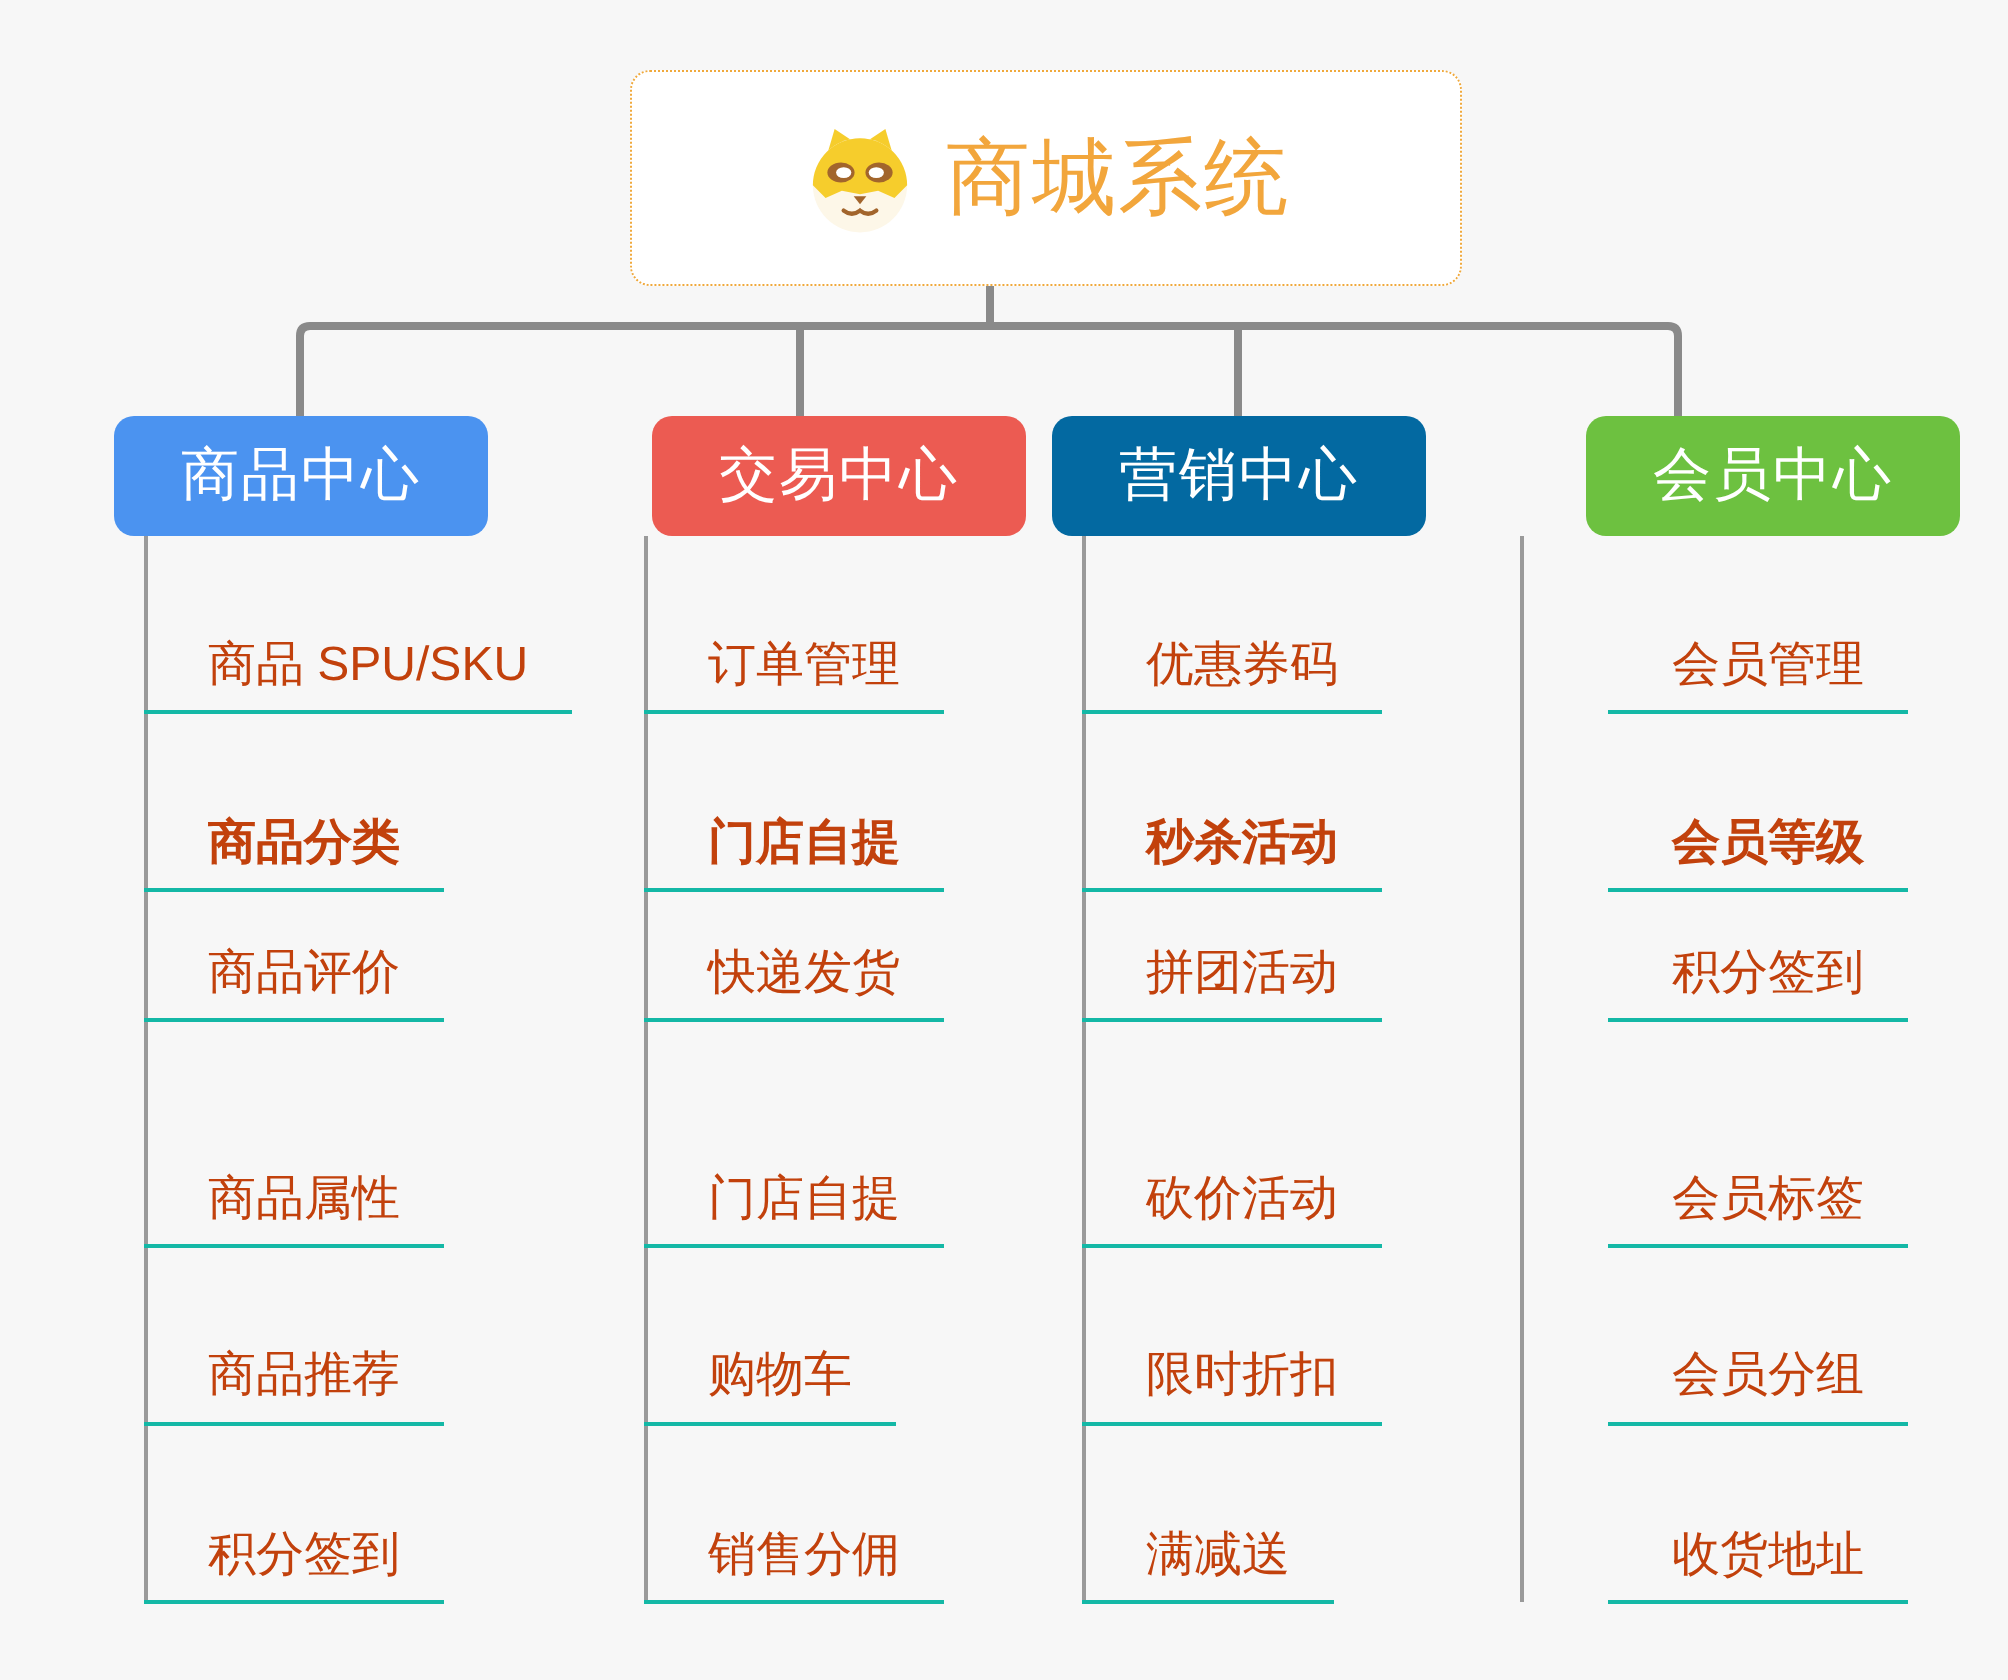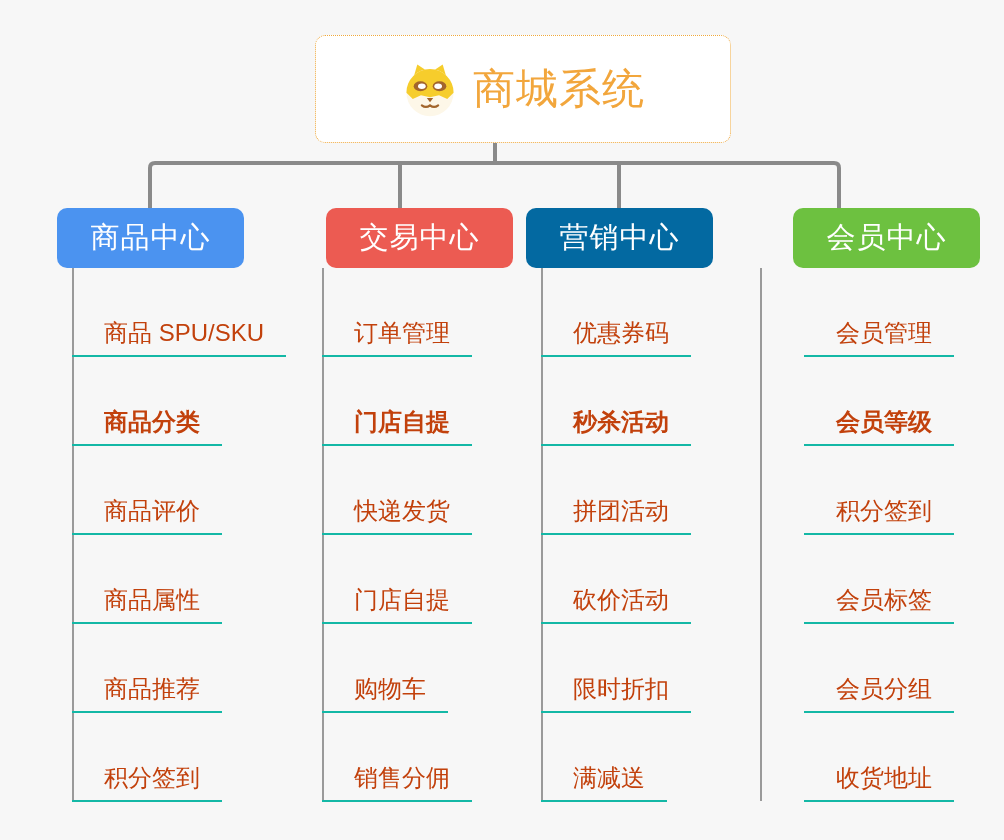--- a/index.html
+++ b/index.html
@@ -45,23 +45,23 @@
     font-size:24px;color:#c2410c;line-height:29px;white-space:nowrap;
     padding:0 22px 8px 32px;
     border-bottom:2px solid #14b8a6;
   }
   .col0{left:72px;}
   .col1{left:322px;}
   .col2{left:541px;}
   .col3{left:760px;margin-left:44px;}
   .row0{top:318px;}
   .row1{top:407px;font-weight:bold;}
-  .row2{top:496px;}
+  .row2{top:472px;}
   .row3{top:585px;}
-  .row4{top:674px;}
+  .row4{top:674px;font-family:Liberation Serif, serif;}
   .row5{top:763px;}
 </style>
 </head>
 <body>
 
 <svg class="connectors" viewBox="0 0 1004 840" xmlns="http://www.w3.org/2000/svg">
   <g stroke="#8a8a8a" stroke-width="4" fill="none">
     <path d="M495 143 L495 163"></path>
     <path d="M150 209 L150 168 Q150 163 155 163 L834 163 Q839 163 839 168 L839 209"></path>
     <path d="M400 163 L400 209"></path>

